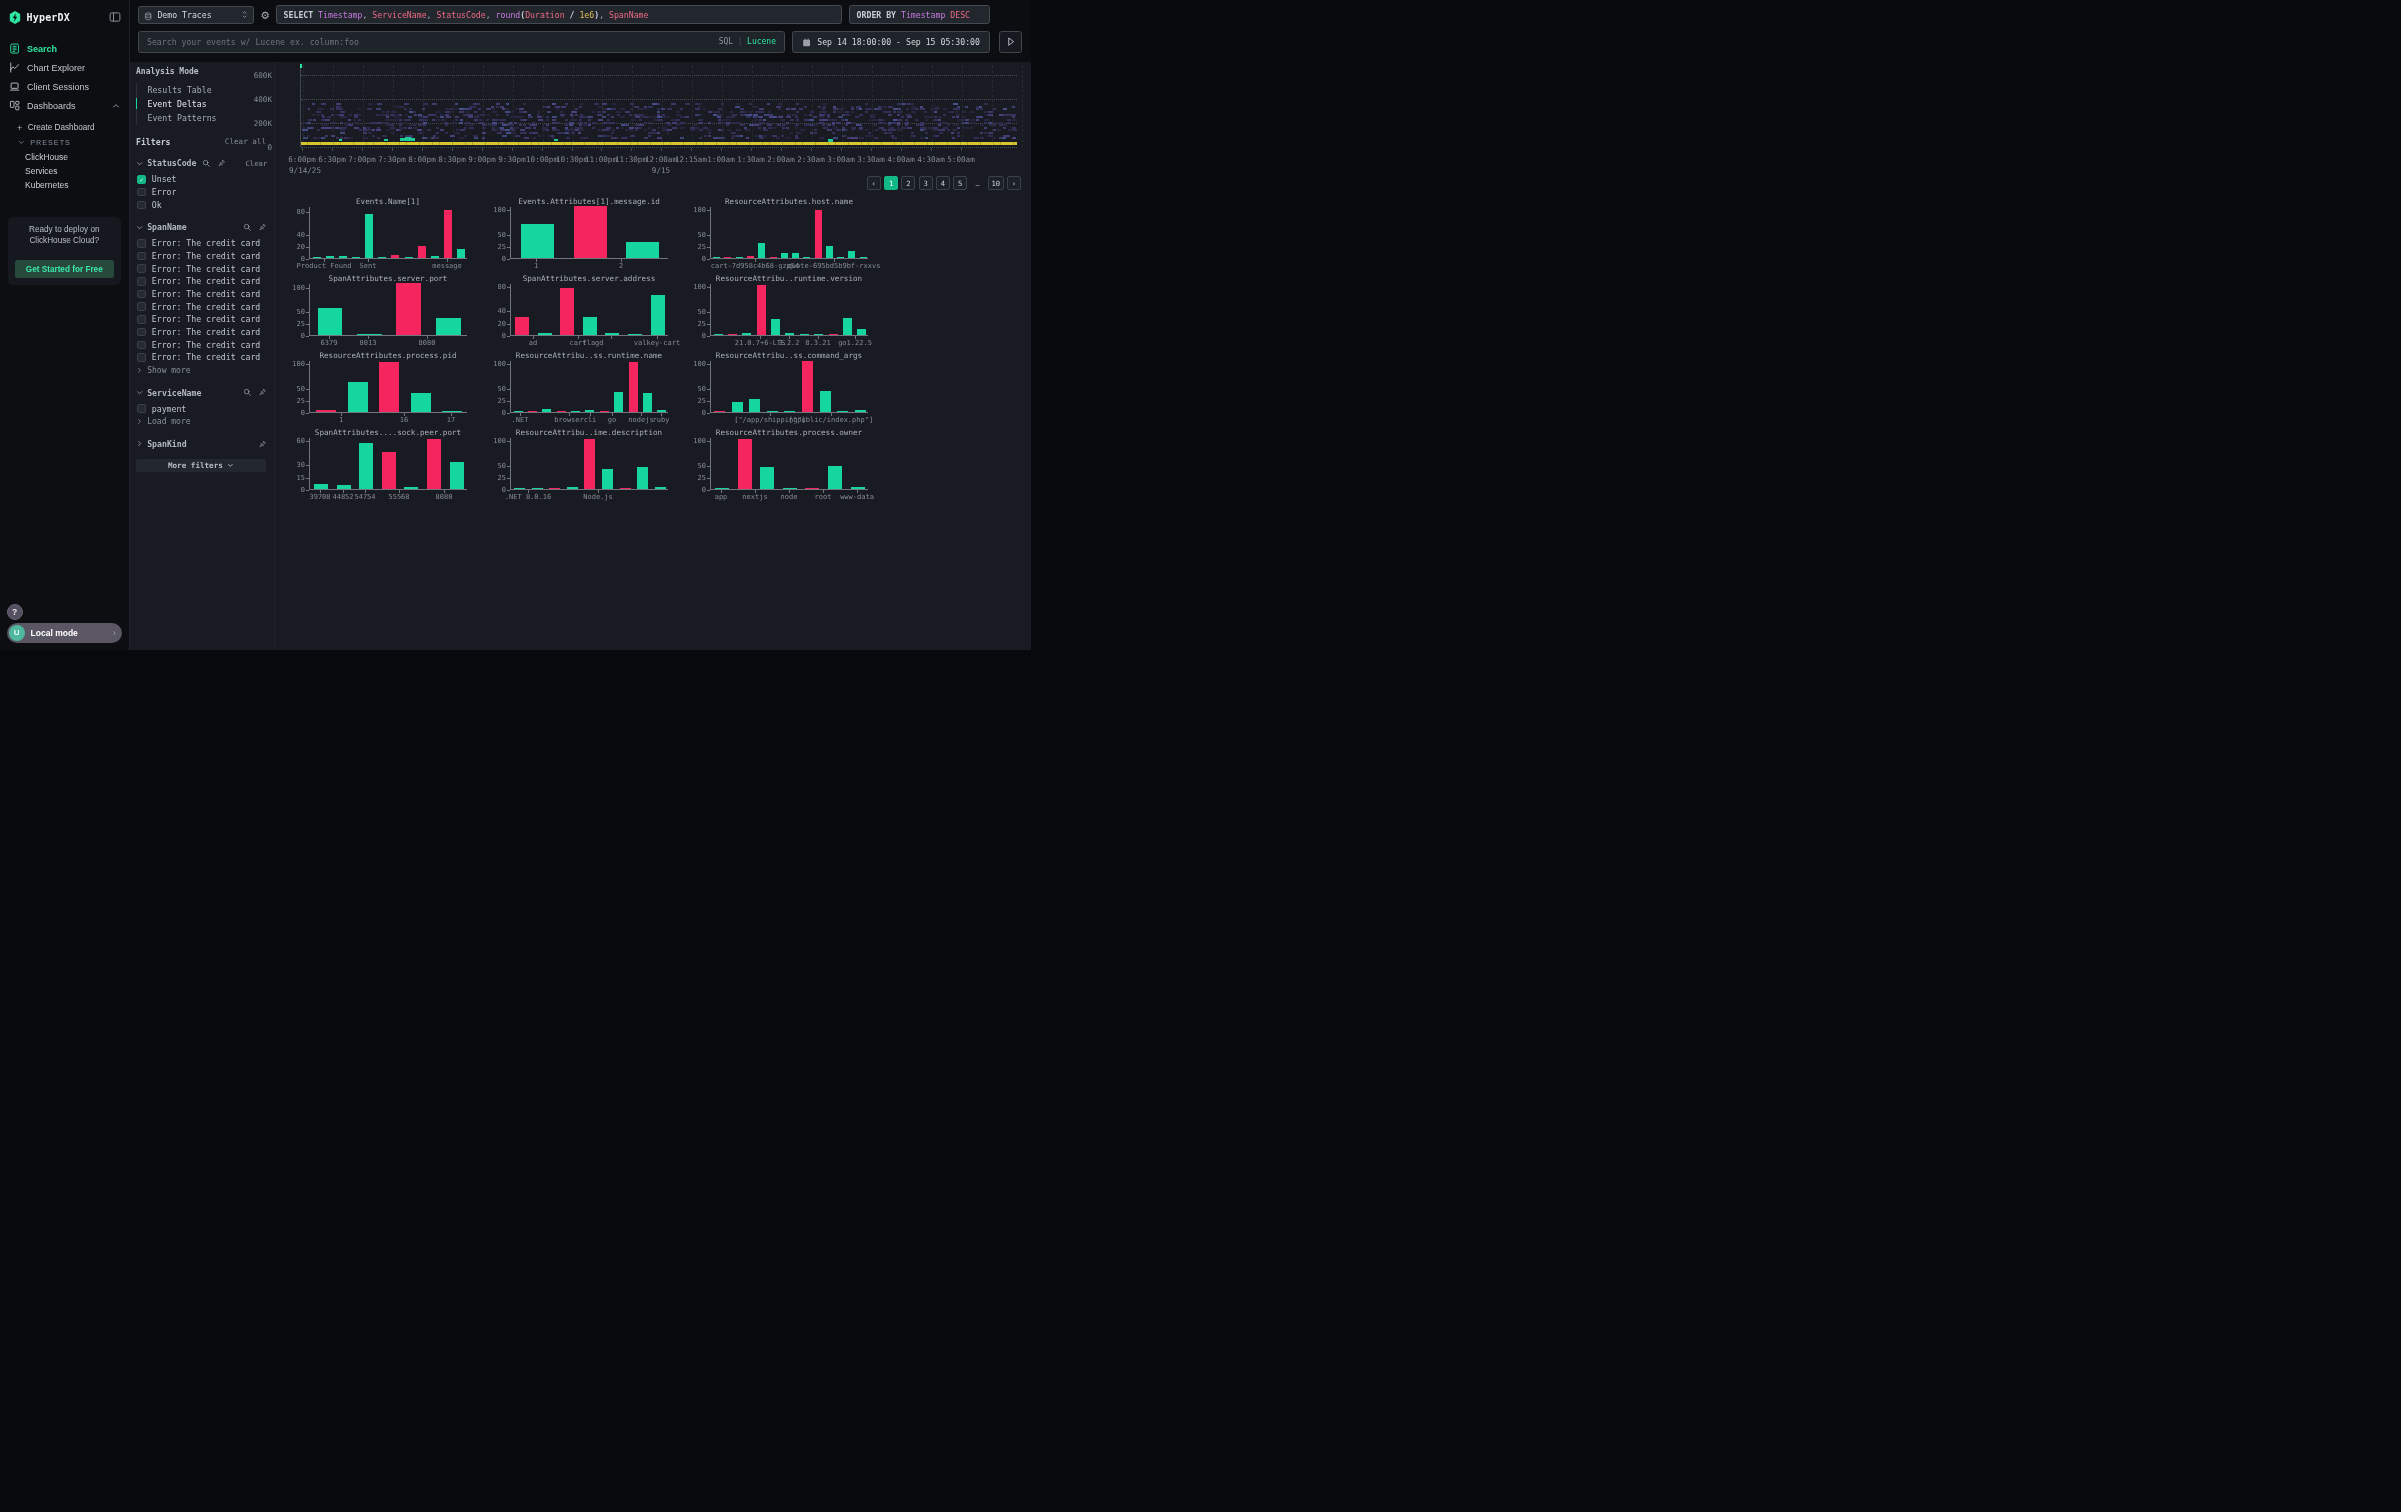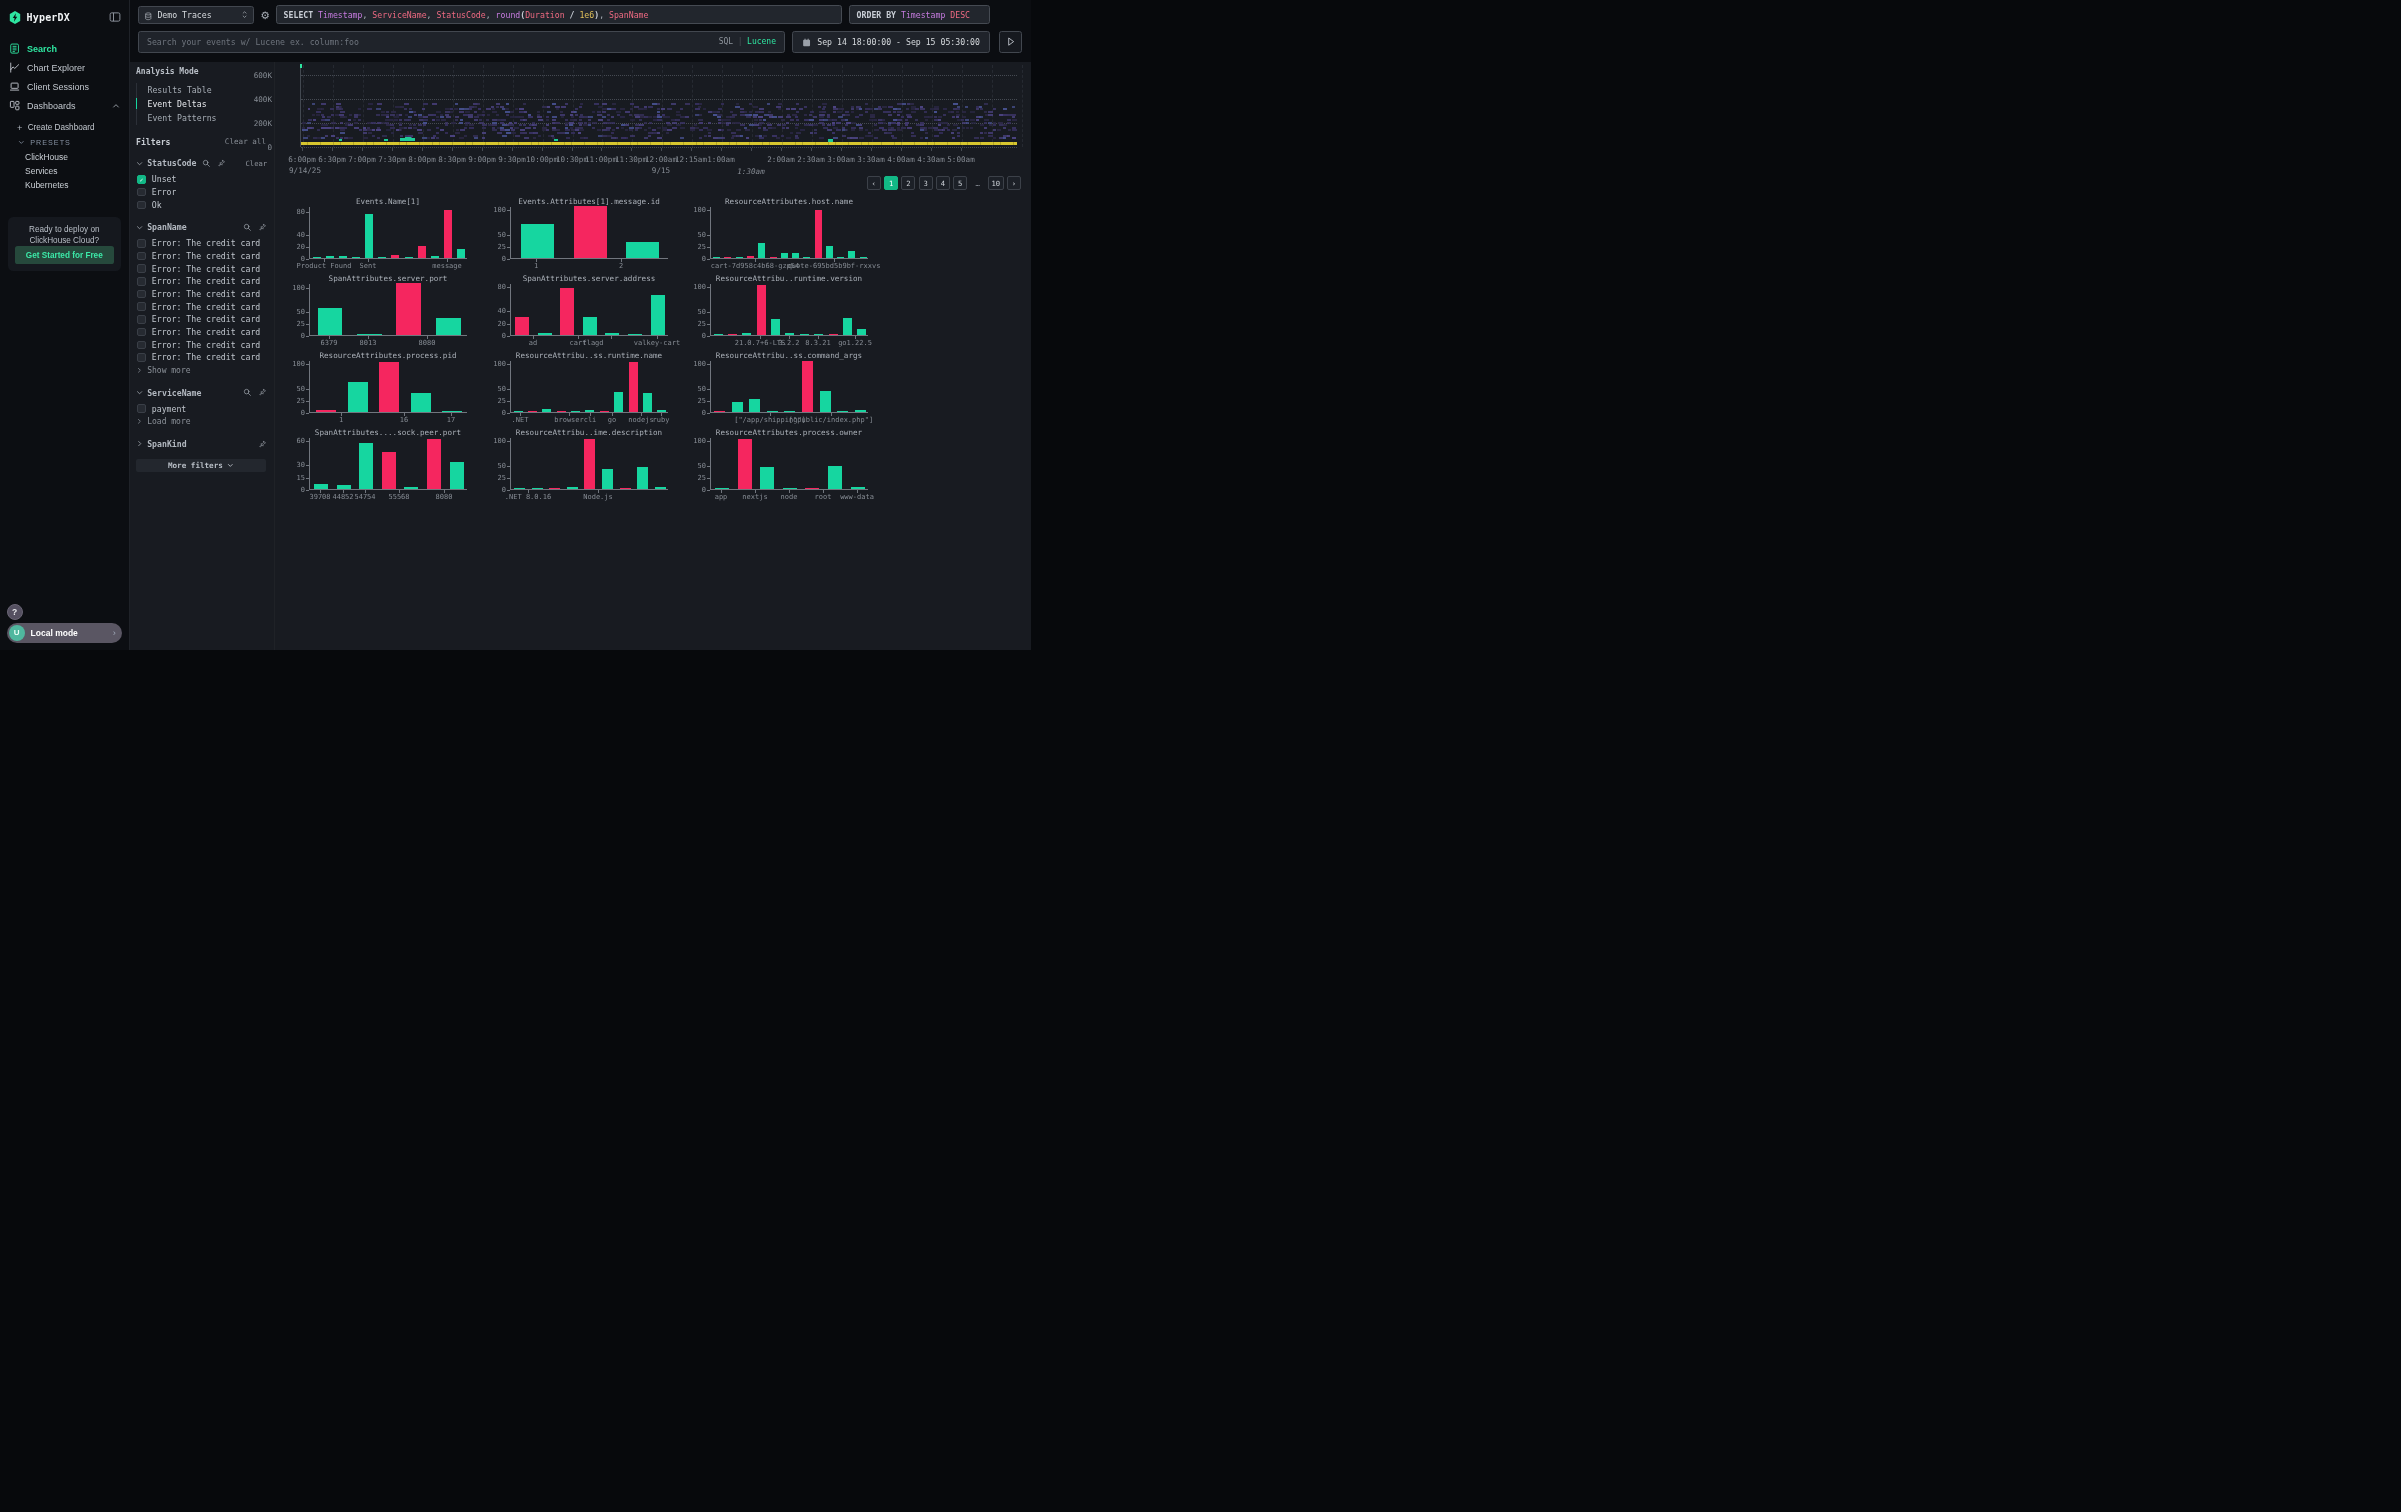--- a/index.html
+++ b/index.html
@@ -22,21 +22,21 @@
   .nav-item .spacer { flex:1; }
   .nav-item .chev { width:8px; height:8px; color:#9aa0a8; }
   .dash-menu { margin-top:4px; }
   .menu-row { display:flex; align-items:center; height:16px; padding:0 9.2px 0 17px; color:#c3c8cf; font-size:8.2px; cursor:pointer; }
   .menu-row .plus { font-size:9.2px; margin-right:5.3px; color:#aeb4bc; }
   .presets-row { display:flex; align-items:center; height:14.5px; padding:0 9.2px 0 18.4px; color:#8792a3; font-size:7.2px; letter-spacing:1px; cursor:pointer; }
   .presets-row svg { width:6.6px; height:6.6px; margin-right:5.3px; }
   .preset-item { display:flex; align-items:center; height:14px; padding:0 9.2px 0 25px; color:#ccd1d7; font-size:8.5px; cursor:pointer; }
   .promo { position:absolute; left:8px; right:8.5px; top:217px; background:#15181e; border-radius:5.3px; padding:6.6px 6.6px 7.2px; text-align:center; }
   .promo .pline { color:#b9bfc7; font-size:8.2px; line-height:11.2px; }
-  .promo .cta { display:block; width:100%; margin-top:0; background:#26493c; border:none; border-radius:2.6px; color:#3ce9a8; font-weight:bold; font-size:8.2px; font-family:"Liberation Sans", sans-serif; padding:4.6px 0; cursor:pointer; }
+  .promo .cta { display:block; width:100%; margin-top:14px; background:#26493c; border:none; border-radius:2.6px; color:#3ce9a8; font-weight:bold; font-size:8.2px; font-family:"Liberation Sans", sans-serif; padding:4.6px 0; cursor:pointer; }
   .help-btn { position:absolute; left:6.6px; bottom:30px; width:16px; height:16px; border-radius:50%; background:#555061; border:0.7px solid #6a6575; color:#e8e9ec; font-size:8.5px; font-weight:bold; text-align:center; line-height:14.5px; cursor:pointer; font-family:"Liberation Sans", sans-serif; }
   .account { position:absolute; left:6.6px; right:6.6px; bottom:6.6px; height:20px; background:#5a5663; border-radius:10.5px; display:flex; align-items:center; padding:0 6.6px 0 2px; cursor:pointer; }
   .avatar { width:16px; height:16px; border-radius:50%; background:#4fb79e; color:#eafff6; font-size:8px; font-weight:bold; text-align:center; line-height:16px; }
   .account-label { flex:1; color:#ffffff; font-weight:bold; font-size:8.5px; margin-left:6px; }
   .account .chev-r { color:#9fa8b8; font-size:9.2px; }
 
   
   .main { position:absolute; left:130px; top:0; right:0; height:62px; background:#0b0d11; }
   .topbar { position:absolute; left:0; top:0; right:0; height:30px; }
   .source-select { position:absolute; left:8px; top:6px; width:116px; height:18px; background:#22262d; border:0.7px solid #42474f; border-radius:2.6px; display:flex; align-items:center; padding:0 5.3px; cursor:pointer; }
@@ -1376,21 +1376,21 @@
         <div class="xlab" style="left: 326px; top: 93px;">11:00pm</div>
         <div class="tickstub" style="left: 326px; top: 86px;"></div>
         <div class="xlab" style="left: 356px; top: 93px;">11:30pm</div>
         <div class="tickstub" style="left: 356px; top: 86px;"></div>
         <div class="xlab" style="left: 386px; top: 93px;">12:00am</div>
         <div class="tickstub" style="left: 386px; top: 86px;"></div>
         <div class="xlab" style="left: 416px; top: 93px;">12:15am</div>
         <div class="tickstub" style="left: 416px; top: 86px;"></div>
         <div class="xlab" style="left: 446px; top: 93px;">1:00am</div>
         <div class="tickstub" style="left: 446px; top: 86px;"></div>
-        <div class="xlab" style="left: 476px; top: 105px; font-style: italic;">1:30am</div>
+        <div class="xlab" style="left: 476px; top: 93px;">1:30am</div>
         <div class="tickstub" style="left: 476px; top: 86px;"></div>
         <div class="xlab" style="left: 506px; top: 93px;">2:00am</div>
         <div class="tickstub" style="left: 506px; top: 86px;"></div>
         <div class="xlab" style="left: 536px; top: 93px;">2:30am</div>
         <div class="tickstub" style="left: 536px; top: 86px;"></div>
         <div class="xlab" style="left: 566px; top: 93px;">3:00am</div>
         <div class="tickstub" style="left: 566px; top: 86px;"></div>
         <div class="xlab" style="left: 596px; top: 93px;">3:30am</div>
         <div class="tickstub" style="left: 596px; top: 86px;"></div>
         <div class="xlab" style="left: 626px; top: 93px;">4:00am</div>

